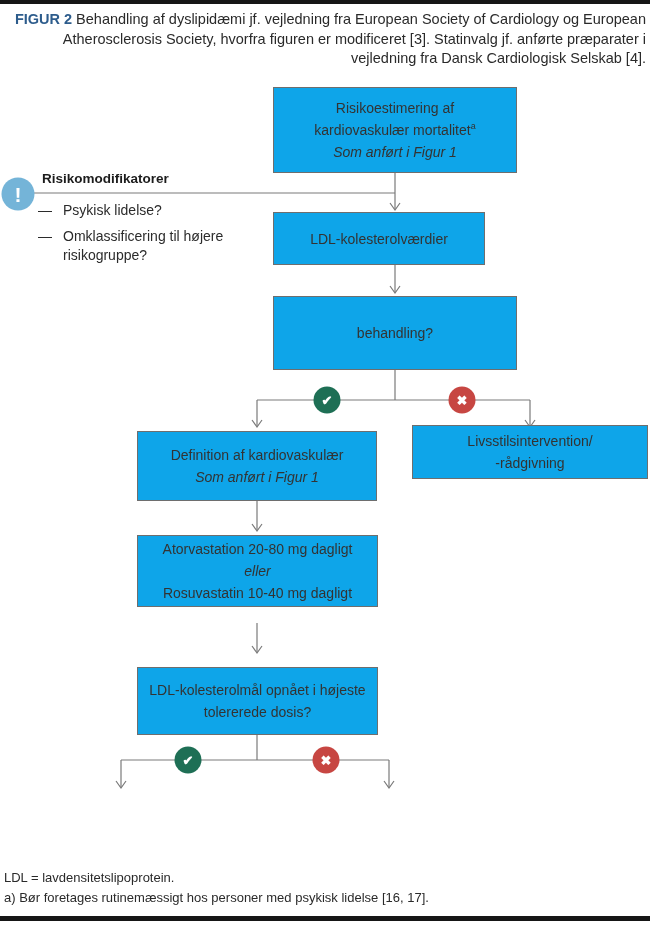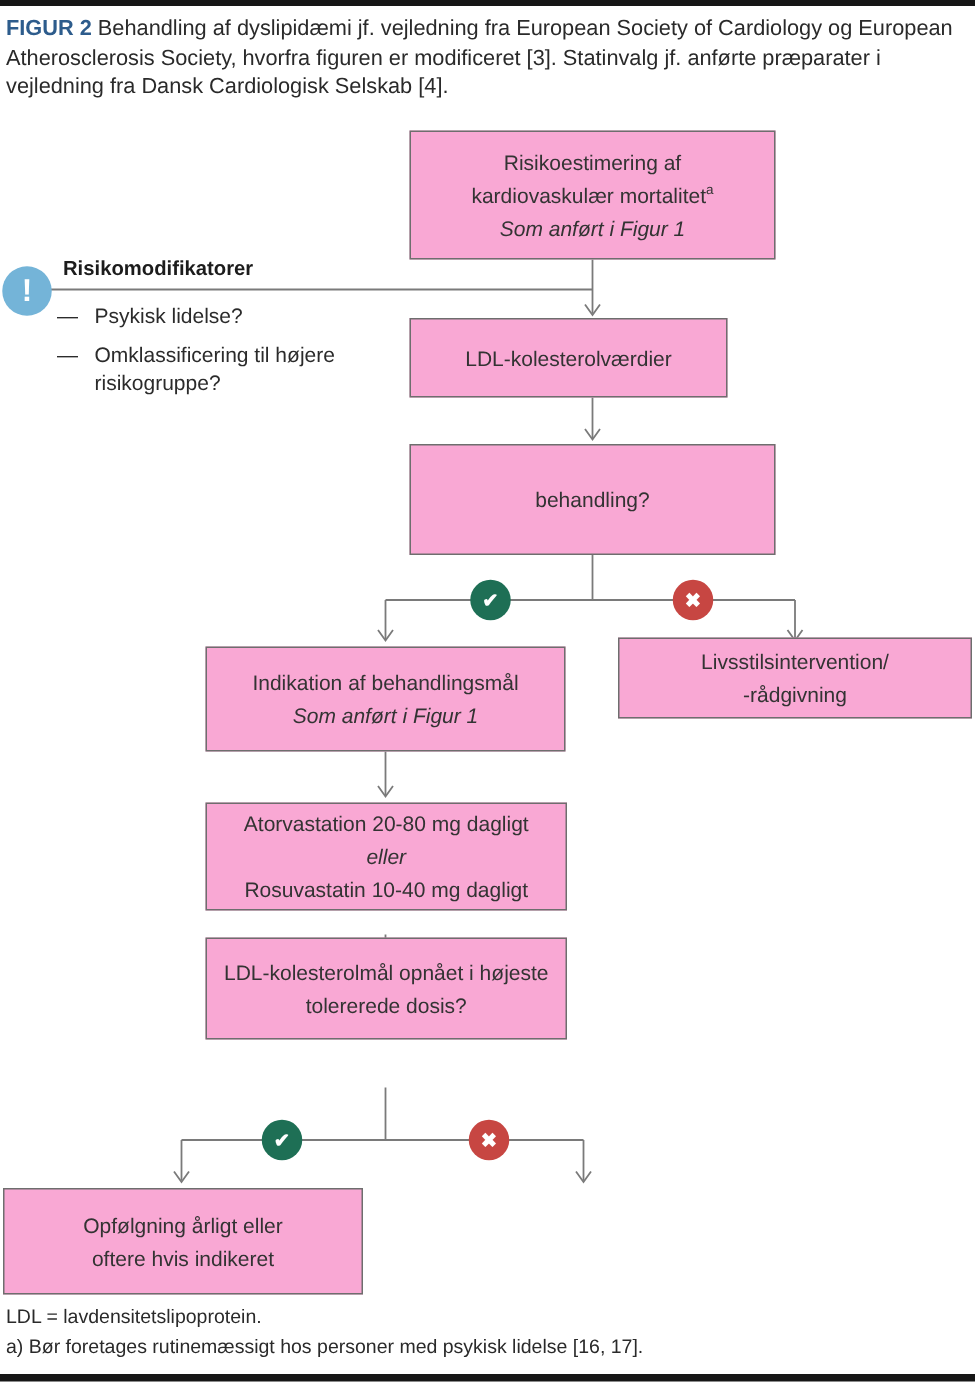--- a/index.html
+++ b/index.html
@@ -1,35 +1,35 @@
 <!DOCTYPE html>
 <html style="--figur-label-blue: #2d5c8c; --callout-blue: #74b4d8; --check-green: #1e6f55; --cross-red: #c74642; --line-gray: #7a7a7a;"><head>
 <meta charset="utf-8">
 <style>
   html,body{margin:0;padding:0;background:#fff;}
   .page{position:relative;width:650px;height:925px;background:#fff;overflow:hidden;
         font-family:"Liberation Sans",sans-serif;color:#2b2b2b;}
   .bar{position:absolute;left:0;width:650px;background:#161616;}
   .bar-top{top:0;height:4px;}
   .bar-bottom{top:916px;height:5px;}
-  .caption{position:absolute;left:4px;top:10px;width:642px;font-size:14.5px;line-height:19.5px;color:#2a2a2a;}
+  .caption{position:absolute;left:4px;top:10px;width:642px;font-size:14.5px;line-height:19.5px;color:#2a2a2a;text-align:right;}
   .caption .figlabel{font-weight:bold;color:var(--figur-label-blue,#2d5c8c);}
   svg.connectors{position:absolute;left:0;top:0;pointer-events:none;}
-  .box{position:absolute;box-sizing:border-box;border:1px solid #6e6e6e;background:#f9a8d4;
+  .box{position:absolute;box-sizing:border-box;border:1px solid #6e6e6e;background:#0ea5e9;
        display:flex;flex-direction:column;justify-content:center;align-items:center;
        text-align:center;font-size:14px;line-height:22px;color:#333;}
   .box span{display:block;}
   .note{font-style:italic;}
   .b-risk{left:273px;top:87px;width:244px;height:86px;}
   .b-ldl{left:273px;top:212px;width:212px;height:53px;}
   .b-indication{left:273px;top:296px;width:244px;height:74px;}
   .b-definition{left:137px;top:431px;width:240px;height:70px;}
   .b-lifestyle{left:412px;top:425px;width:236px;height:54px;}
   .b-statin{left:137px;top:535px;width:241px;height:72px;}
-  .b-goal{left:137px;top:625px;width:241px;height:68px;}
+  .b-goal{left:137px;top:667px;width:241px;height:68px;}
   .b-followup{left:2px;top:792px;width:240px;height:71px;}
   .b-specialist{left:270px;top:792px;width:237px;height:54px;}
   .badge{position:absolute;width:27px;height:27px;border-radius:50%;color:#fff;
          display:flex;align-items:center;justify-content:center;font-size:13px;
          font-weight:bold;transform:translate(-50%,-50%);line-height:1;}
   .badge.green{background:var(--check-green,#1e6f55);}
   .badge.red{background:var(--cross-red,#c74642);}
   .badge.p1y{left:327px;top:400px;}
   .badge.p1n{left:462px;top:400px;}
   .badge.p2y{left:188px;top:760px;}
@@ -115,21 +115,21 @@
   </div>
 
   <div class="badge green p1y">
     <span>✔</span>
   </div>
   <div class="badge red p1n">
     <span>✖</span>
   </div>
 
   <div class="box b-definition">
-    <span>Indikation af behandlingsmål</span>
+    <span>Definition af kardiovaskulær</span>
     <span class="note">Som anført i Figur 1</span>
   </div>
 
   <div class="box b-lifestyle">
     <span>Livsstilsintervention/</span>
     <span>-rådgivning</span>
   </div>
 
   <div class="box b-statin">
     <span>Atorvastation 20-80 mg dagligt</span>
@@ -142,23 +142,19 @@
     <span>tolererede dosis?</span>
   </div>
 
   <div class="badge green p2y">
     <span>✔</span>
   </div>
   <div class="badge red p2n">
     <span>✖</span>
   </div>
 
-  <div class="box b-followup">
-    <span>Opfølgning årligt eller</span>
-    <span>oftere hvis indikeret</span>
-  </div>
 
 
   <div class="footnote fn1">LDL = lavdensitetslipoprotein.</div>
   <div class="footnote fn2">a) Bør foretages rutinemæssigt hos personer med psykisk lidelse [16, 17].</div>
 
   <div class="bar bar-bottom"></div>
 </div>
 
 </body></html>

